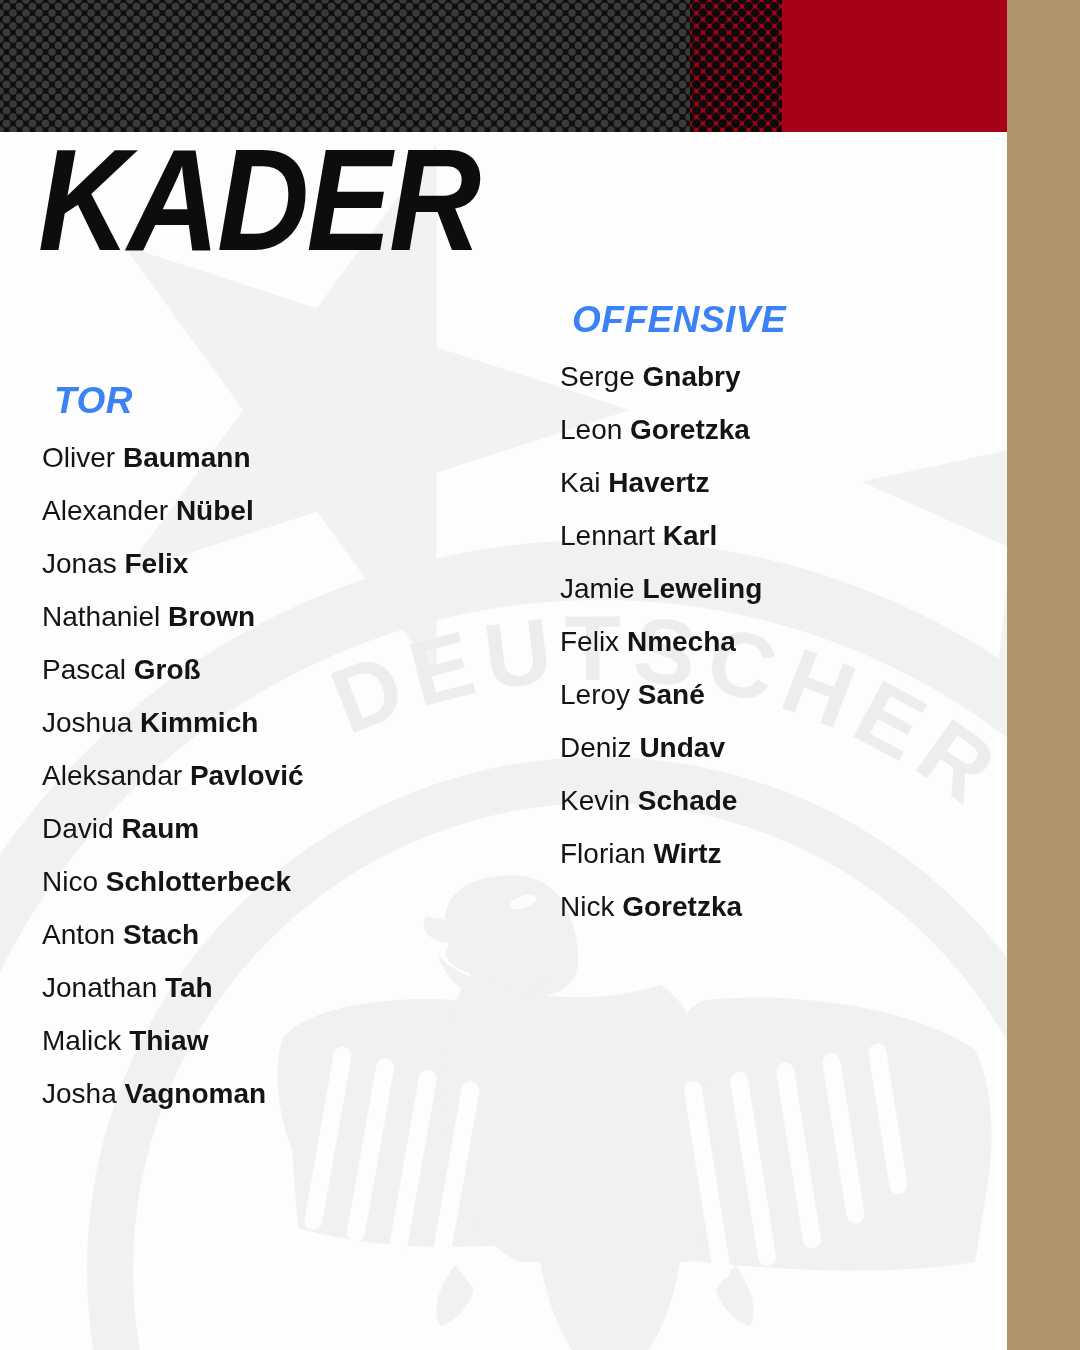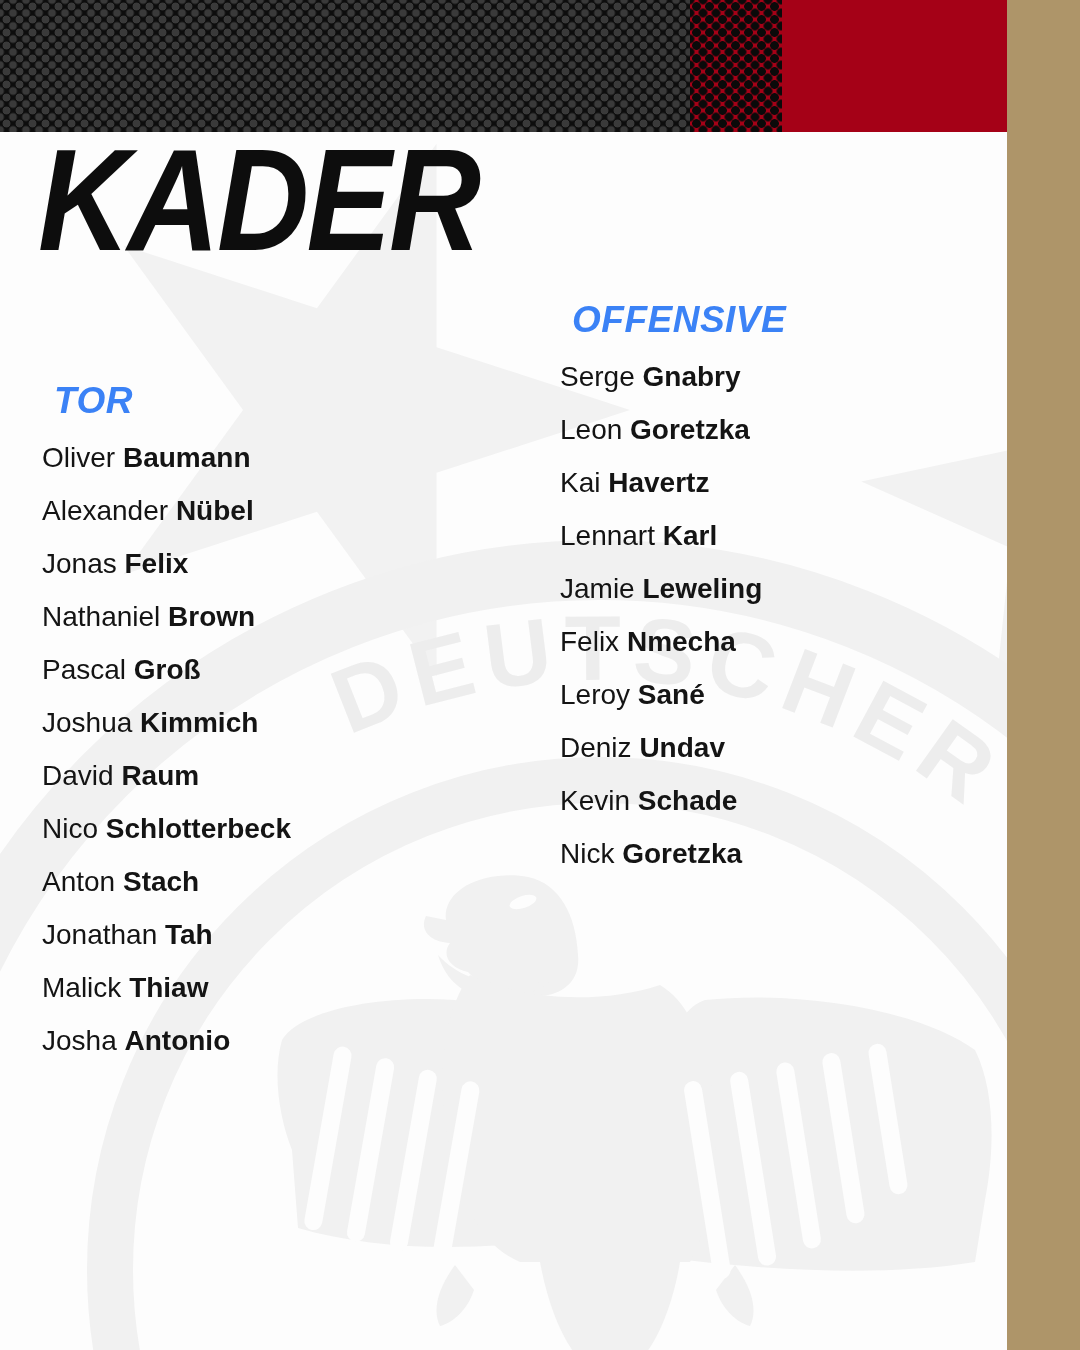--- a/index.html
+++ b/index.html
@@ -162,34 +162,36 @@
   <h1 class="title">KADER</h1>
 
   <div class="column left">
       <h2 class="section-header">TOR</h2>
       <div class="player"><span class="first">Oliver </span><span class="last">Baumann</span></div>
       <div class="player"><span class="first">Alexander </span><span class="last">Nübel</span></div>
       <div class="player"><span class="first">Jonas </span><span class="last">Felix</span></div>
       <div class="player"><span class="first">Nathaniel </span><span class="last">Brown</span></div>
       <div class="player"><span class="first">Pascal </span><span class="last">Groß</span></div>
       <div class="player"><span class="first">Joshua </span><span class="last">Kimmich</span></div>
+      <div class="player"><span class="first">Aleksandar </span><span class="last">Pavlović</span></div>
       <div class="player"><span class="first">David </span><span class="last">Raum</span></div>
       <div class="player"><span class="first">Nico </span><span class="last">Schlotterbeck</span></div>
       <div class="player"><span class="first">Anton </span><span class="last">Stach</span></div>
       <div class="player"><span class="first">Jonathan </span><span class="last">Tah</span></div>
       <div class="player"><span class="first">Malick </span><span class="last">Thiaw</span></div>
-      <div class="player"><span class="first">Josha </span><span class="last">Antonio</span></div>
+      <div class="player"><span class="first">Josha </span><span class="last">Vagnoman</span></div>
     </div>
   <div class="column right">
       <h2 class="section-header">OFFENSIVE</h2>
       <div class="player"><span class="first">Serge </span><span class="last">Gnabry</span></div>
       <div class="player"><span class="first">Leon </span><span class="last">Goretzka</span></div>
       <div class="player"><span class="first">Kai </span><span class="last">Havertz</span></div>
       <div class="player"><span class="first">Lennart </span><span class="last">Karl</span></div>
       <div class="player"><span class="first">Jamie </span><span class="last">Leweling</span></div>
       <div class="player"><span class="first">Felix </span><span class="last">Nmecha</span></div>
       <div class="player"><span class="first">Leroy </span><span class="last">Sané</span></div>
       <div class="player"><span class="first">Deniz </span><span class="last">Undav</span></div>
       <div class="player"><span class="first">Kevin </span><span class="last">Schade</span></div>
+      <div class="player"><span class="first">Florian </span><span class="last">Wirtz</span></div>
       <div class="player"><span class="first">Nick </span><span class="last">Goretzka</span></div>
     </div>
 
 </div>
 
 </body></html>

